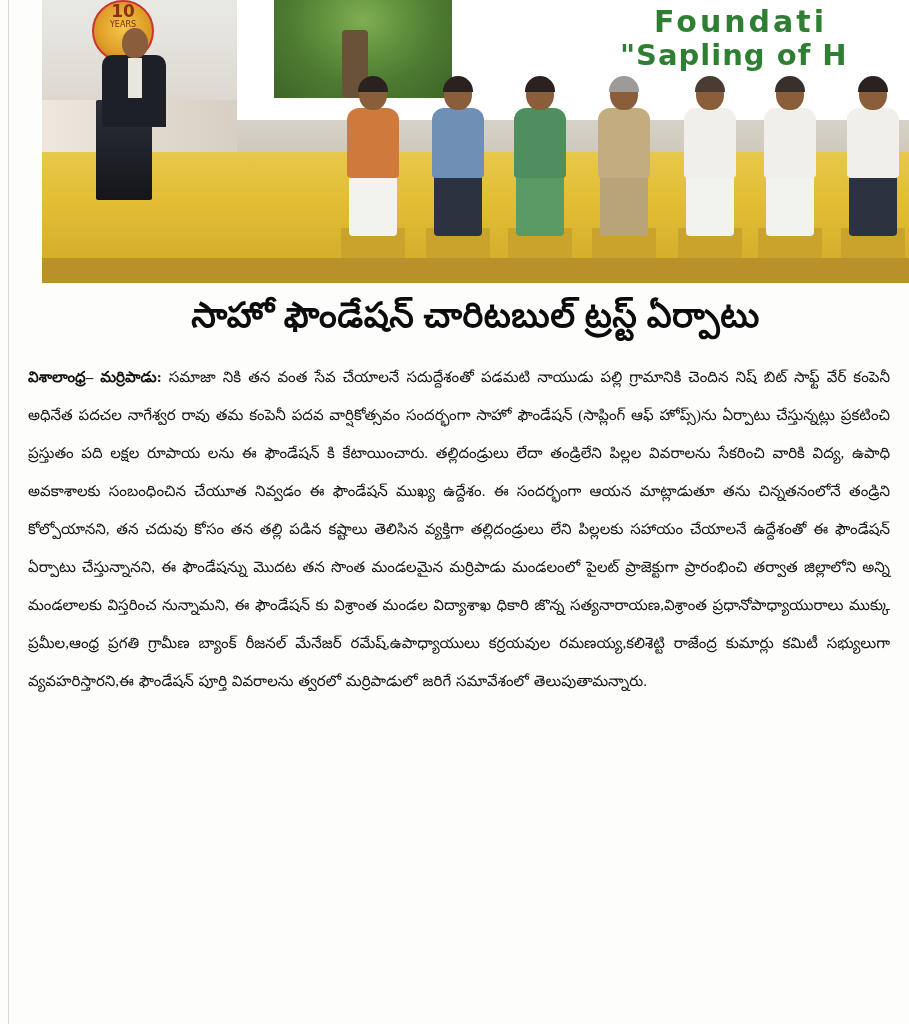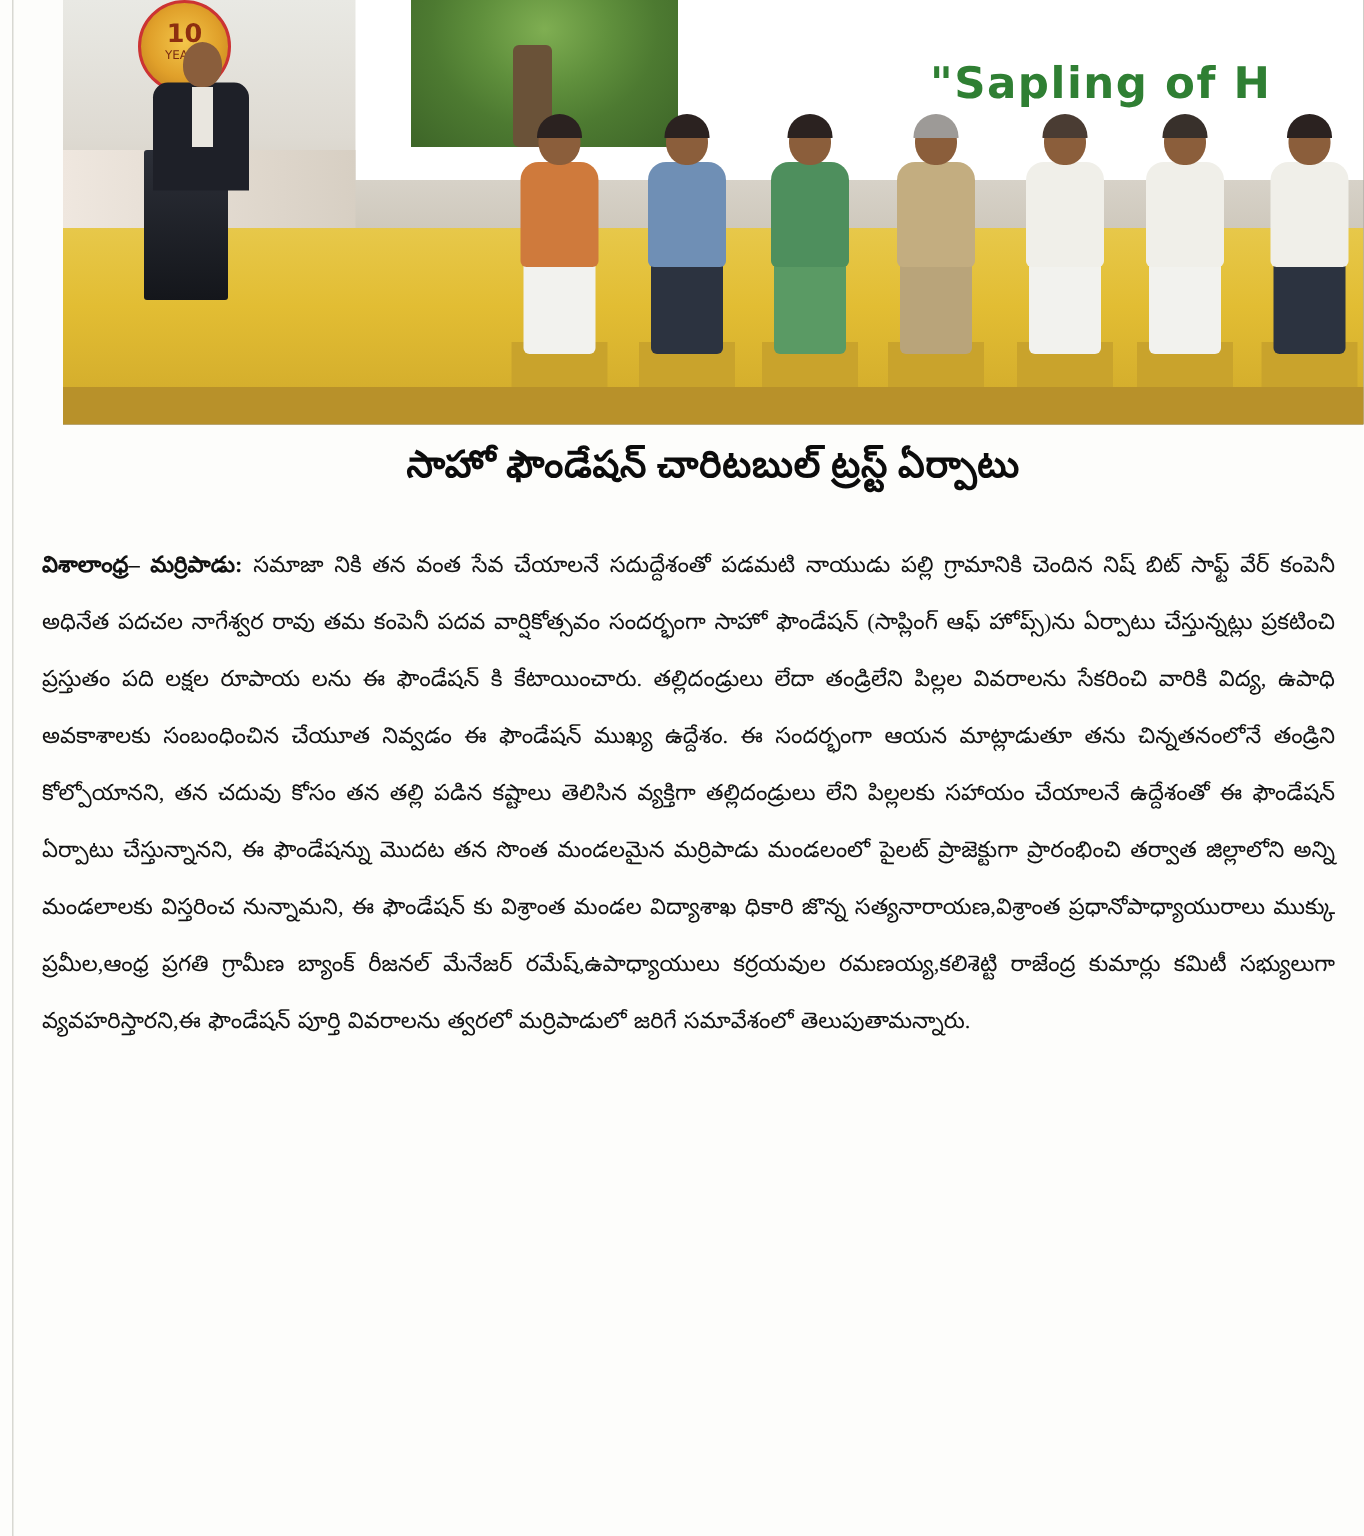--- a/index.html
+++ b/index.html
@@ -91,21 +91,20 @@
     width: 62px; height: 62px;
     border-radius: 50%;
     background: radial-gradient(circle at 50% 45%, #f3c64a 0%, #e0a02a 55%, #b9761a 100%);
     border: 2px solid #c33;
     box-sizing: border-box;
     color: #7a2b12;
     font-family: "DejaVu Sans", sans-serif;
     font-size: 8px;
     text-align: center;
     line-height: 1.1;
-    padding-top: 12px;
     box-sizing: border-box;
   }
   .photo .logo .big {
     display: block;
     font-size: 17px;
     font-weight: bold;
     color: #8d2f10;
   }
   .photo .stage {
     position: absolute;
@@ -192,21 +191,21 @@
   }
   
   .headline {
     position: absolute;
     left: 42px;
     top: 296px;
     width: 867px;
     text-align: center;
     font-family: "Liberation Serif", serif;
     font-weight: bold;
-    font-size: 25px;
+    font-size: 35px;
     color: #0c0c0c;
     letter-spacing: 0.5px;
   }
   .article {
     position: absolute;
     left: 28px;
     top: 358px;
     width: 862px;
     font-size: 15px;
     line-height: 38px;
@@ -226,20 +225,21 @@
 
   <div class="left-rule"></div>
 
   <div class="photo">
 
     <div class="screen"></div>
     <div class="proj-white"></div>
     <div class="proj-img"></div>
     <div class="proj-trunk"></div>
 
+    <div class="banner-text1">Foundati</div>
     <div class="banner-text2">"Sapling of H</div>
 
     <div class="logo">
       <span class="big">10</span>
       <span>YEARS</span>
     </div>
 
     <div class="curtain"></div>
     <div class="stage"></div>
     <div class="stage-floor"></div>

